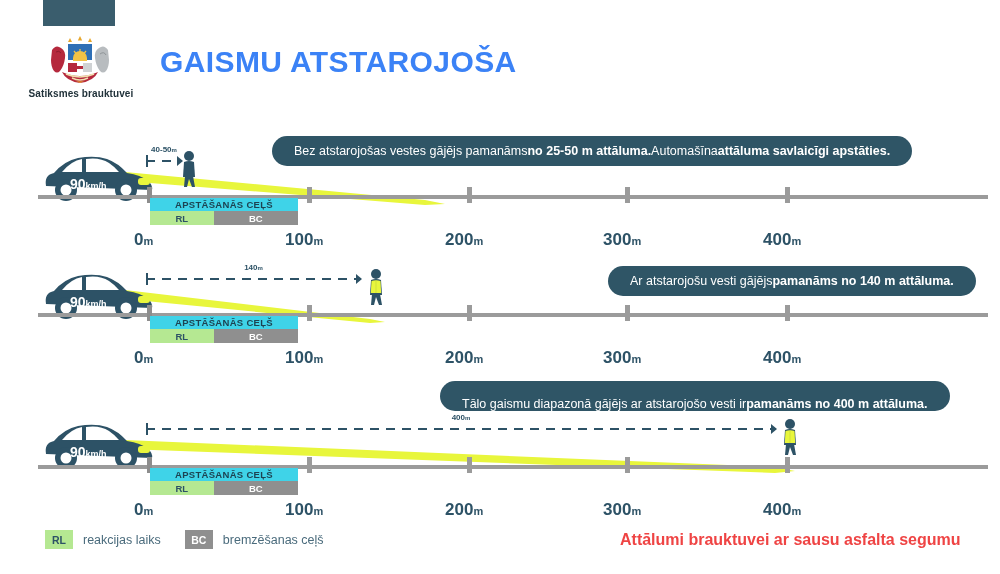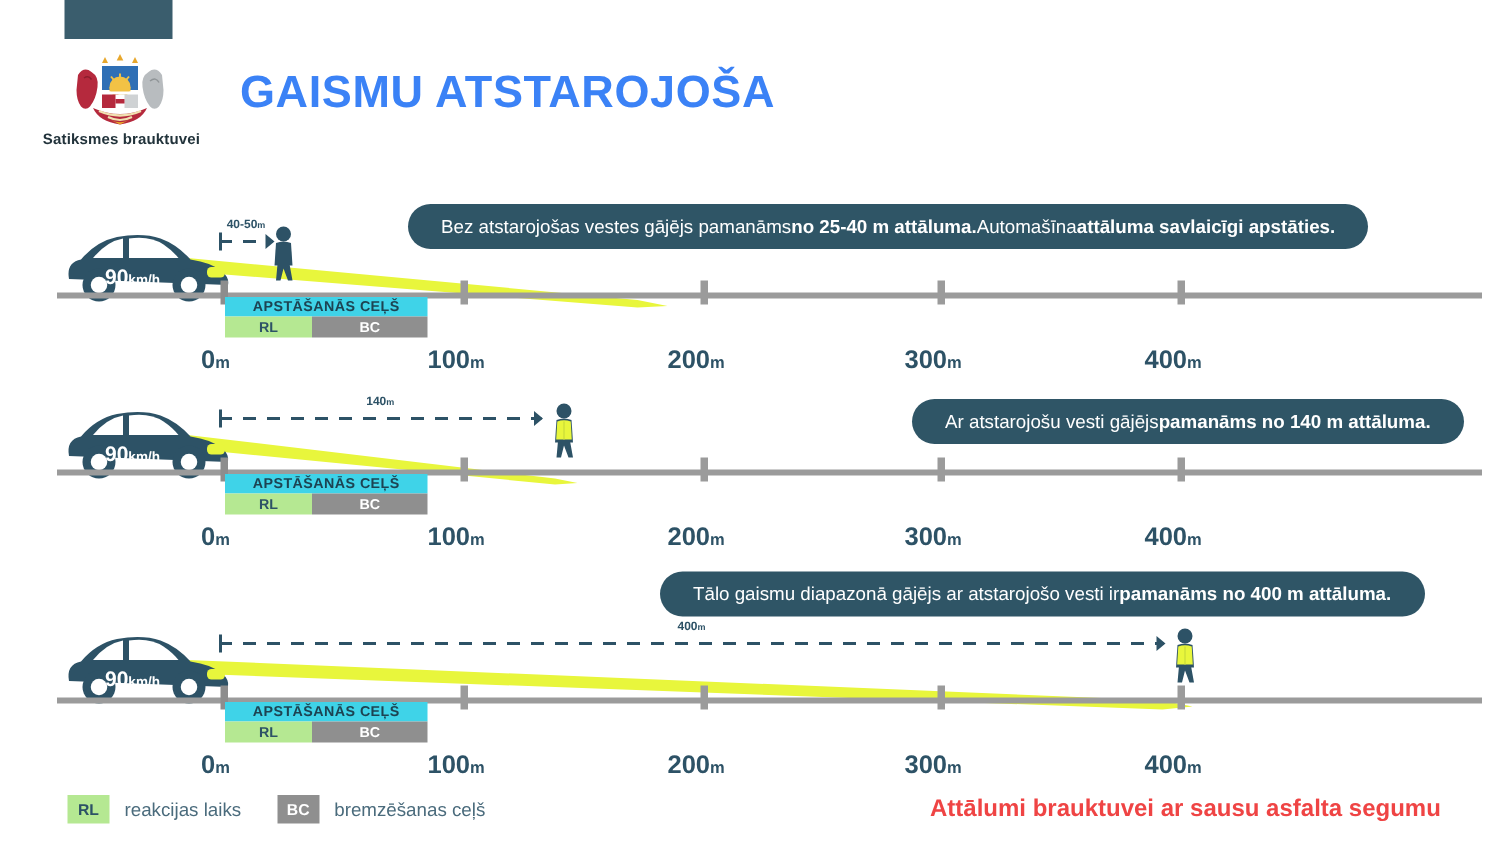--- a/index.html
+++ b/index.html
@@ -24,33 +24,33 @@
      background:#e8f63c;color:#2d5266;border-radius:22px;
      padding:6px 16px 8px 16px;margin-left:12px;display:inline-block;line-height:1;}
 
   
   .banner{background:#2f5566;color:#ffffff;border-radius:22px;
      height:30px;display:flex;align-items:center;box-sizing:border-box;
      padding:0 22px;font-size:12.5px;white-space:nowrap;font-weight:400;}
   .banner b{font-weight:700;}
   #banner-1{left:272px;top:136px;}
   #banner-2{left:608px;top:266px;}
-  #banner-3{left:440px;top:381px;}
+  #banner-3{left:440px;top:381px;align-items:flex-end;}
 
   
   .scene{left:0;width:1000px;}
   .road{position:absolute;left:38px;width:950px;height:4px;background:#9b9b9b;}
   .tick{position:absolute;width:5px;height:16px;background:#9b9b9b;}
   .tick.first{background:#8d8d8d;}
   .axis-label{position:absolute;font-size:17px;font-weight:800;color:#2d5266;
      white-space:nowrap;}
   .axis-label span{font-size:11px;font-weight:600;}
 
   
-  .stopbar{position:absolute;width:135px;}
+  .stopbar{position:absolute;width:148px;}
   .stopbar .top{height:13px;background:#3fd3e8;color:#1d4352;font-size:9.5px;
      font-weight:800;letter-spacing:.3px;display:flex;align-items:center;
      justify-content:center;}
   .stopbar .bottom{height:14px;display:flex;}
   .stopbar .rl{width:43%;background:#b5e892;color:#2d5266;font-size:9.5px;
      font-weight:800;display:flex;align-items:center;justify-content:center;}
   .stopbar .bc{width:57%;background:#8f8f8f;color:#ffffff;font-size:9.5px;
      font-weight:800;display:flex;align-items:center;justify-content:center;}
 
   
@@ -129,21 +129,21 @@
 
   <div class="abs" id="ministry-name">Satiksmes brauktuvei</div>
 
   <div class="abs" id="page-title">
     <span class="plain">GAISMU ATSTAROJOŠA</span>
   </div>
 </div>
 
 <div class="abs banner" id="banner-1">
   <span>Bez atstarojošas vestes gājējs pamanāms </span>
-  <b>no 25-40 m attāluma.</b>
+  <b>no 25-50 m attāluma.</b>
   <span> Automašīna </span>
   <b>attāluma savlaicīgi apstāties.</b>
 </div>
 
 <div class="abs scene" id="scene-1" style="top:140px;height:110px;">
 
   <svg class="beam" style="left:125px;top:28px;" width="320" height="42">
     <polygon points="0,4 300,32 320,36 300,37 0,13" fill="#e8f63c"></polygon>
   </svg>
 

